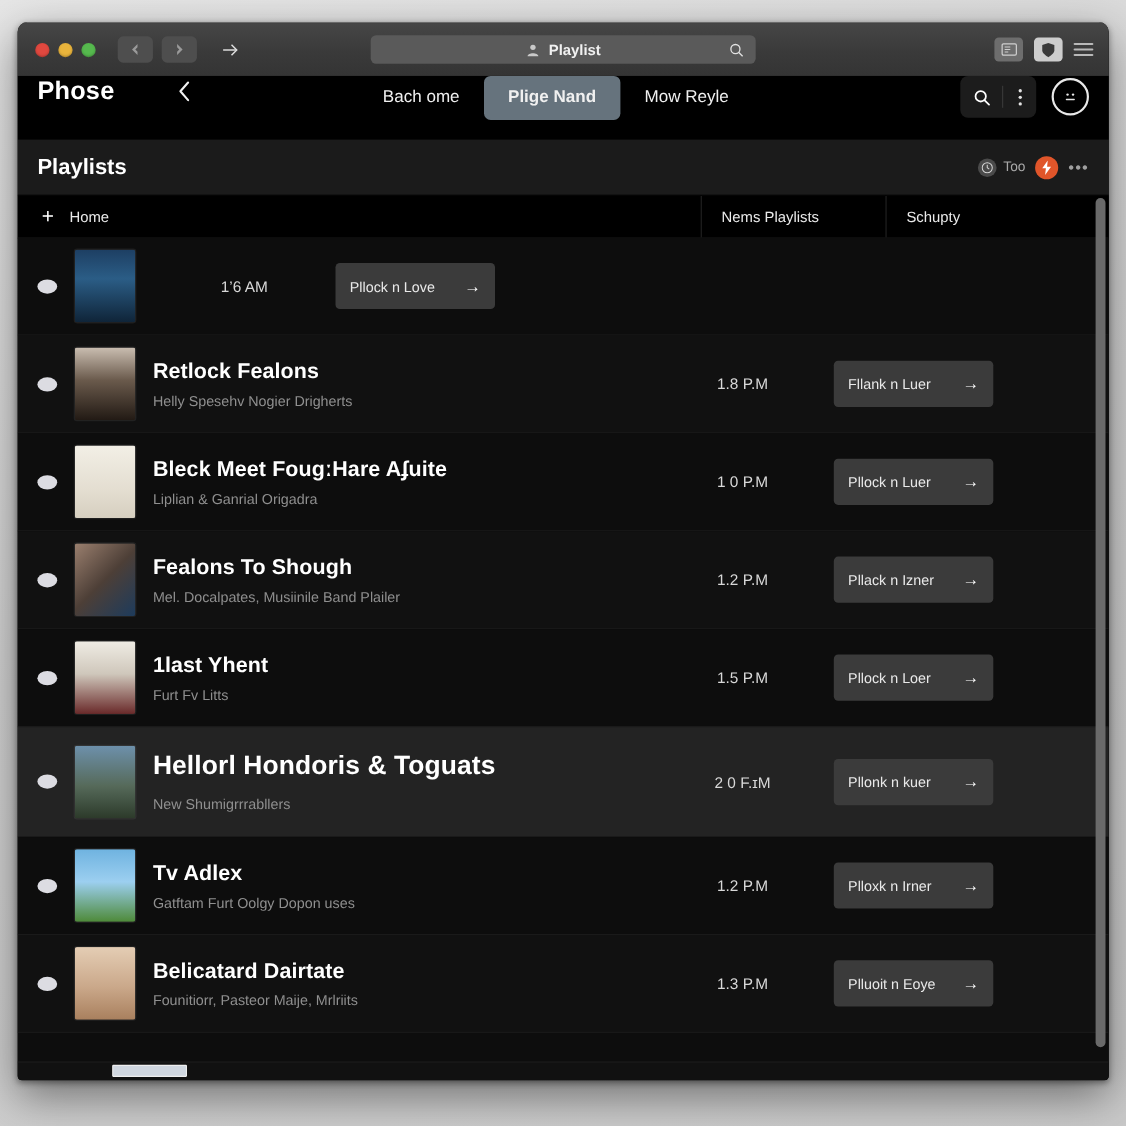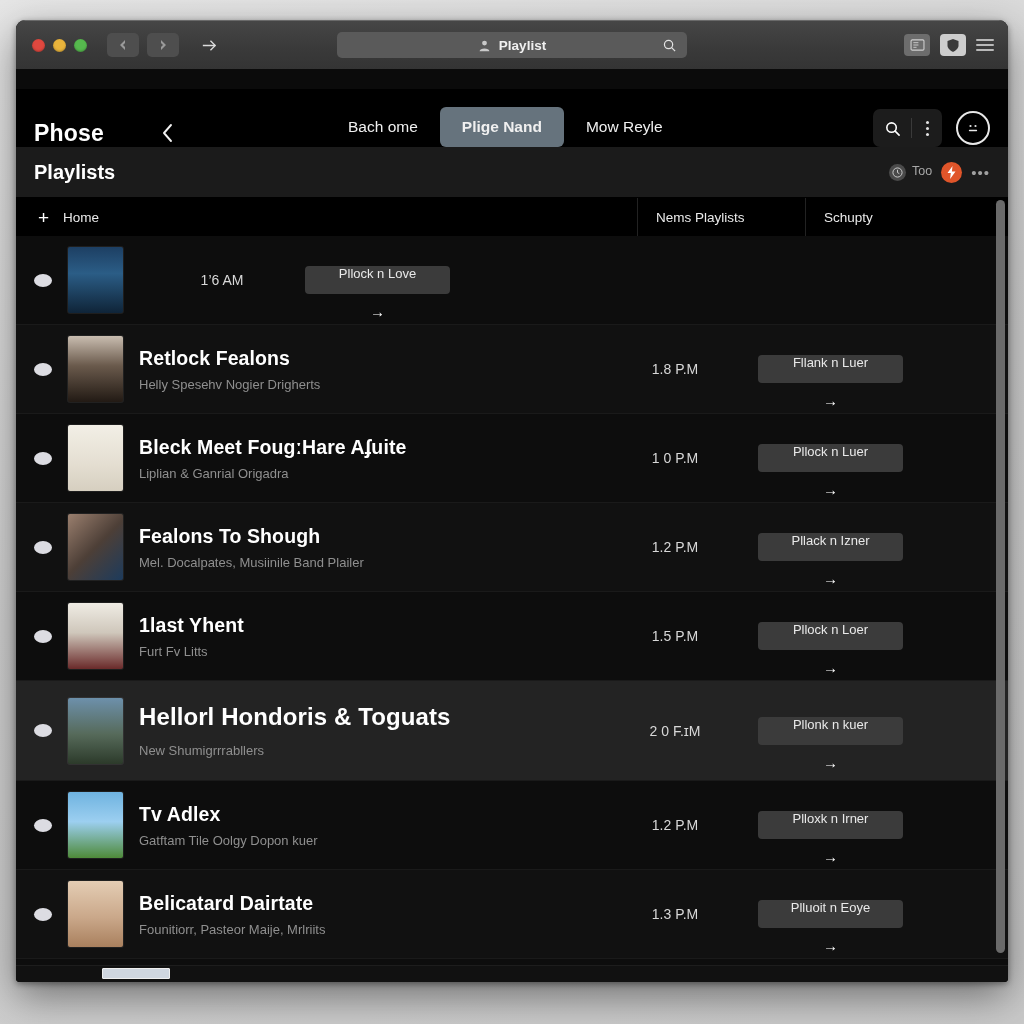--- a/index.html
+++ b/index.html
@@ -69,24 +69,23 @@
     background: #6d6d6d; display: flex; align-items: center; justify-content: center;
     color: #cfcfcf;
   }
   .tb-hamb { display: flex; flex-direction: column; gap: 3px; width: 18px; }
   .tb-hamb i { display: block; height: 2px; background: #b9b9b9; border-radius: 1px;}
 
   
   .apphead {
     flex: 0 0 58px;
     background: #000;
-    display: flex; align-items: flex-end;
+    display: flex; align-items: flex-start;
     padding: 0 18px;
     gap: 0;
-    margin-top: 20px;
   }
   .brand { font-size: 23px; font-weight: 700; color: #fff; letter-spacing: .2px;}
   .backchev {
     margin-left: 50px; width: 28px; height: 28px;
     display: flex; align-items: center; justify-content: center;
     color: #f2f2f2;
   }
   .navtabs { display: flex; align-items: center; gap: 6px; margin-left: 150px;}
   .navtab {
     font-size: 15.5px; color: #f0f0f0;
@@ -172,24 +171,23 @@
     font-size: 13px; color:#8f8f8f; margin-top: 7px;
     white-space:nowrap; overflow:hidden; text-overflow:ellipsis;
   }
   .timecell {
     flex: 0 0 166px; text-align:center; font-size: 14px; color:#d8d8d8;
   }
   .actioncell { flex: 0 0 232px; display:flex; align-items:center; }
   .actionbtn {
     background:#3b3b3b; border:none; border-radius:4px;
     color:#e9e9e9; font-size:13px;
-    height: 28px; padding: 0 13px; min-width: 145px;
-    display:flex; align-items:center; justify-content:space-between; gap:22px;
+    height: 42px; padding: 0 13px; min-width: 145px;
+    display:flex; align-items:center; justify-content:space-between; gap:7px;
     font-family:"Liberation Sans", sans-serif;
-    flex-direction:column;
   }
   .actionbtn .arr { font-size: 15px; color:#fff;}
 
   .scrollbar {
     position:absolute; top:0; right:2px; bottom:0; width: 11px;
     background: transparent;
   }
   .scrollthumb {
     position:absolute; top: 2px; left:1px; width: 9px; height: 96%;
     background:#6a6a6a; border-radius: 5px;
@@ -441,21 +439,21 @@
             </button>
           </span>
         </div>
         <div class="row">
           <span class="bullet"></span>
           <span class="thumb">
             <span class="img" style="background:linear-gradient(180deg,#6fb3e0 0%,#9ccff0 45%,#4e8a39 100%)"></span>
           </span>
           <span class="meta">
             <span class="t" style="display: block;">Tv Adlex</span>
-            <span class="s" style="display: block;">Gatftam Tile Oolgy Dopon kuer</span>
+            <span class="s" style="display: block;">Gatftam Furt Oolgy Dopon uses</span>
           </span>
           <span class="timecell">1.2 P.M</span>
           <span class="actioncell">
             <button class="actionbtn">
               <span>Plloxk n Irner</span>
               <span class="arr">→</span>
             </button>
           </span>
         </div>
         <div class="row alt">

